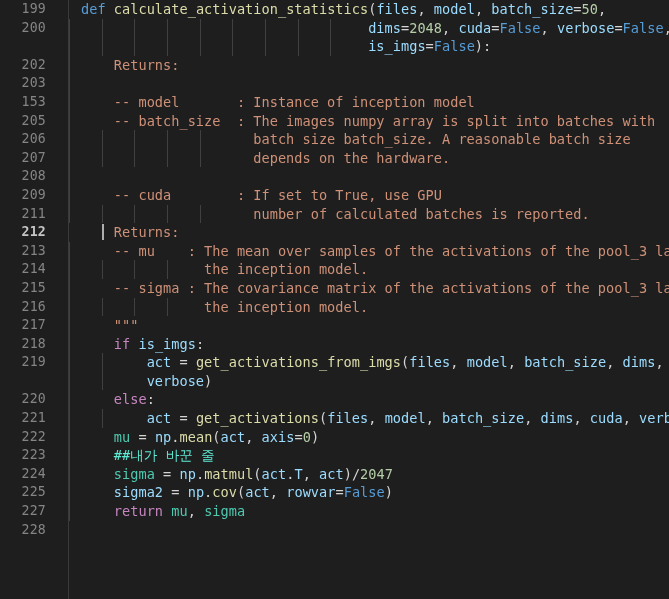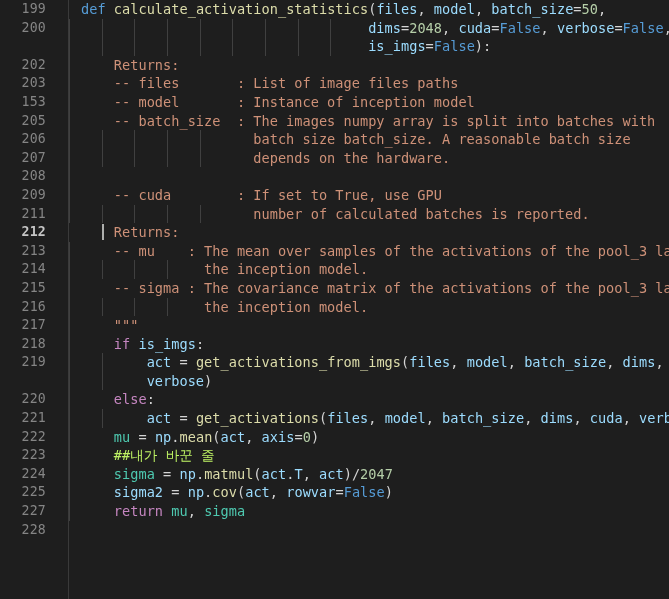--- a/index.html
+++ b/index.html
@@ -99,34 +99,34 @@
   }
 
   
   .t-key      { color: #c586c0; }
   .t-def      { color: #569cd6; }
   .t-fn       { color: #dcdcaa; }
   .t-var      { color: #9cdcfe; }
   .t-tealvar  { color: #4ec9b0; }
   .t-num      { color: #b5cea8; }
   .t-str      { color: #ce9178; }
-  .t-cmt      { color: #bef264; }
+  .t-cmt      { color: #5eead4; }
   .t-plain    { color: #d4d4d4; }
 </style>
 </head>
 <body>
 
 <div id="editor">
   <div class="gutter-sep"></div>
   <div class="rows" id="rows">
       <div class="row"><span class="gutter-num">199</span><span class="code"><span class="t-def">def</span><span class="t-plain"> </span><span class="t-fn">calculate_activation_statistics</span><span class="t-plain">(</span><span class="t-var">files</span><span class="t-plain">, </span><span class="t-var">model</span><span class="t-plain">, </span><span class="t-var">batch_size</span><span class="t-plain">=</span><span class="t-num">50</span><span class="t-plain">,</span></span></div>
       <div class="row"><span class="gutter-num">200</span><span class="guides"><span class="guide" style="left: 0px;"></span><span class="guide" style="left: 32.68px;"></span><span class="guide" style="left: 65.36px;"></span><span class="guide" style="left: 98.04px;"></span><span class="guide" style="left: 130.72px;"></span><span class="guide" style="left: 163.4px;"></span><span class="guide" style="left: 196.08px;"></span><span class="guide" style="left: 228.76px;"></span><span class="guide" style="left: 261.44px;"></span></span><span class="code"><span class="t-plain">                                   </span><span class="t-var">dims</span><span class="t-plain">=</span><span class="t-num">2048</span><span class="t-plain">, </span><span class="t-var">cuda</span><span class="t-plain">=</span><span class="t-def">False</span><span class="t-plain">, </span><span class="t-var">verbose</span><span class="t-plain">=</span><span class="t-def">False</span><span class="t-plain">,</span></span></div>
       <div class="row"><span class="gutter-num"></span><span class="guides"><span class="guide" style="left: 0px;"></span><span class="guide" style="left: 32.68px;"></span><span class="guide" style="left: 65.36px;"></span><span class="guide" style="left: 98.04px;"></span><span class="guide" style="left: 130.72px;"></span><span class="guide" style="left: 163.4px;"></span><span class="guide" style="left: 196.08px;"></span><span class="guide" style="left: 228.76px;"></span><span class="guide" style="left: 261.44px;"></span></span><span class="code"><span class="t-plain">                                   </span><span class="t-var">is_imgs</span><span class="t-plain">=</span><span class="t-def">False</span><span class="t-plain">):</span></span></div>
       <div class="row"><span class="gutter-num">202</span><span class="guides"><span class="guide" style="left: 0px;"></span></span><span class="code"><span class="t-str">    Returns:</span></span></div>
-      <div class="row"><span class="gutter-num">203</span><span class="guides"><span class="guide" style="left: 0px;"></span></span><span class="code"><span class="t-str">    -- files       : List of image files paths</span></span></div>
+      <div class="row"><span class="gutter-num">203</span><span class="guides"><span class="guide" style="left: 0px;"></span></span></div>
       <div class="row"><span class="gutter-num">153</span><span class="guides"><span class="guide" style="left: 0px;"></span></span><span class="code"><span class="t-str">    -- model       : Instance of inception model</span></span></div>
       <div class="row"><span class="gutter-num">205</span><span class="guides"><span class="guide" style="left: 0px;"></span></span><span class="code"><span class="t-str">    -- batch_size  : The images numpy array is split into batches with</span></span></div>
       <div class="row"><span class="gutter-num">206</span><span class="guides"><span class="guide" style="left: 0px;"></span><span class="guide" style="left: 32.68px;"></span><span class="guide" style="left: 65.36px;"></span><span class="guide" style="left: 98.04px;"></span><span class="guide" style="left: 130.72px;"></span></span><span class="code"><span class="t-str">                     batch size batch_size. A reasonable batch size</span></span></div>
       <div class="row"><span class="gutter-num">207</span><span class="guides"><span class="guide" style="left: 0px;"></span><span class="guide" style="left: 32.68px;"></span><span class="guide" style="left: 65.36px;"></span><span class="guide" style="left: 98.04px;"></span><span class="guide" style="left: 130.72px;"></span></span><span class="code"><span class="t-str">                     depends on the hardware.</span></span></div>
       <div class="row"><span class="gutter-num">208</span><span class="guides"><span class="guide" style="left: 0px;"></span></span></div>
       <div class="row"><span class="gutter-num">209</span><span class="guides"><span class="guide" style="left: 0px;"></span></span><span class="code"><span class="t-str">    -- cuda        : If set to True, use GPU</span></span></div>
       <div class="row"><span class="gutter-num">211</span><span class="guides"><span class="guide" style="left: 0px;"></span><span class="guide" style="left: 32.68px;"></span><span class="guide" style="left: 65.36px;"></span><span class="guide" style="left: 98.04px;"></span><span class="guide" style="left: 130.72px;"></span></span><span class="code"><span class="t-str">                     number of calculated batches is reported.</span></span></div>
       <div class="row active"><span class="gutter-num">212</span><span class="code"><span class="t-str">    Returns:</span></span><span class="caret" style="left: 101.68px;"></span></div>
       <div class="row"><span class="gutter-num">213</span><span class="guides"><span class="guide" style="left: 0px;"></span></span><span class="code"><span class="t-str">    -- mu    : The mean over samples of the activations of the pool_3 layer of</span></span></div>
       <div class="row"><span class="gutter-num">214</span><span class="guides"><span class="guide" style="left: 0px;"></span><span class="guide" style="left: 32.68px;"></span><span class="guide" style="left: 65.36px;"></span><span class="guide" style="left: 98.04px;"></span></span><span class="code"><span class="t-str">               the inception model.</span></span></div>

